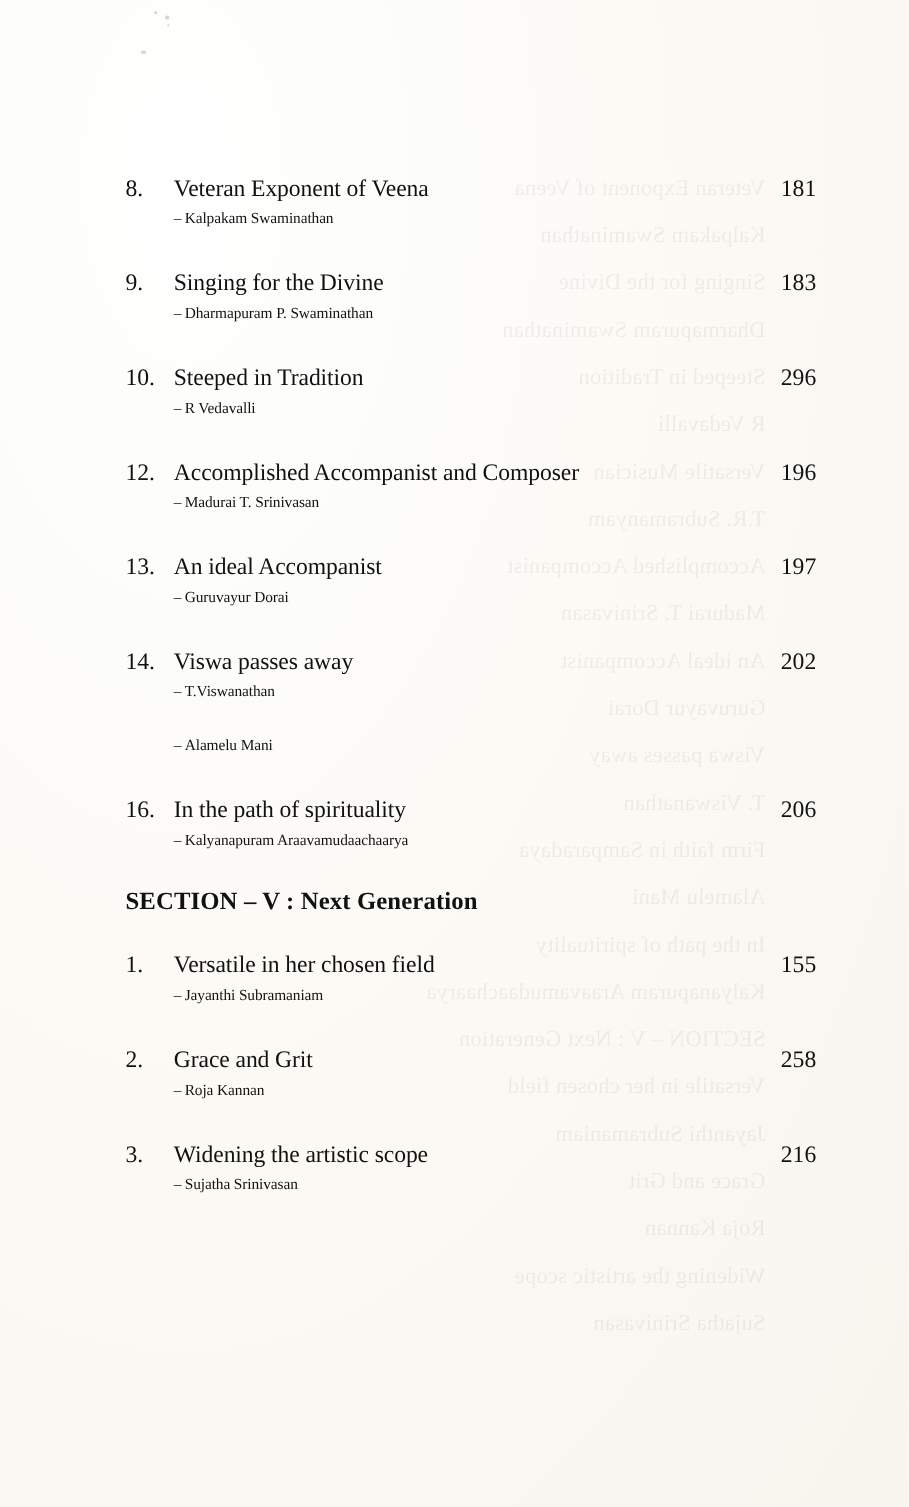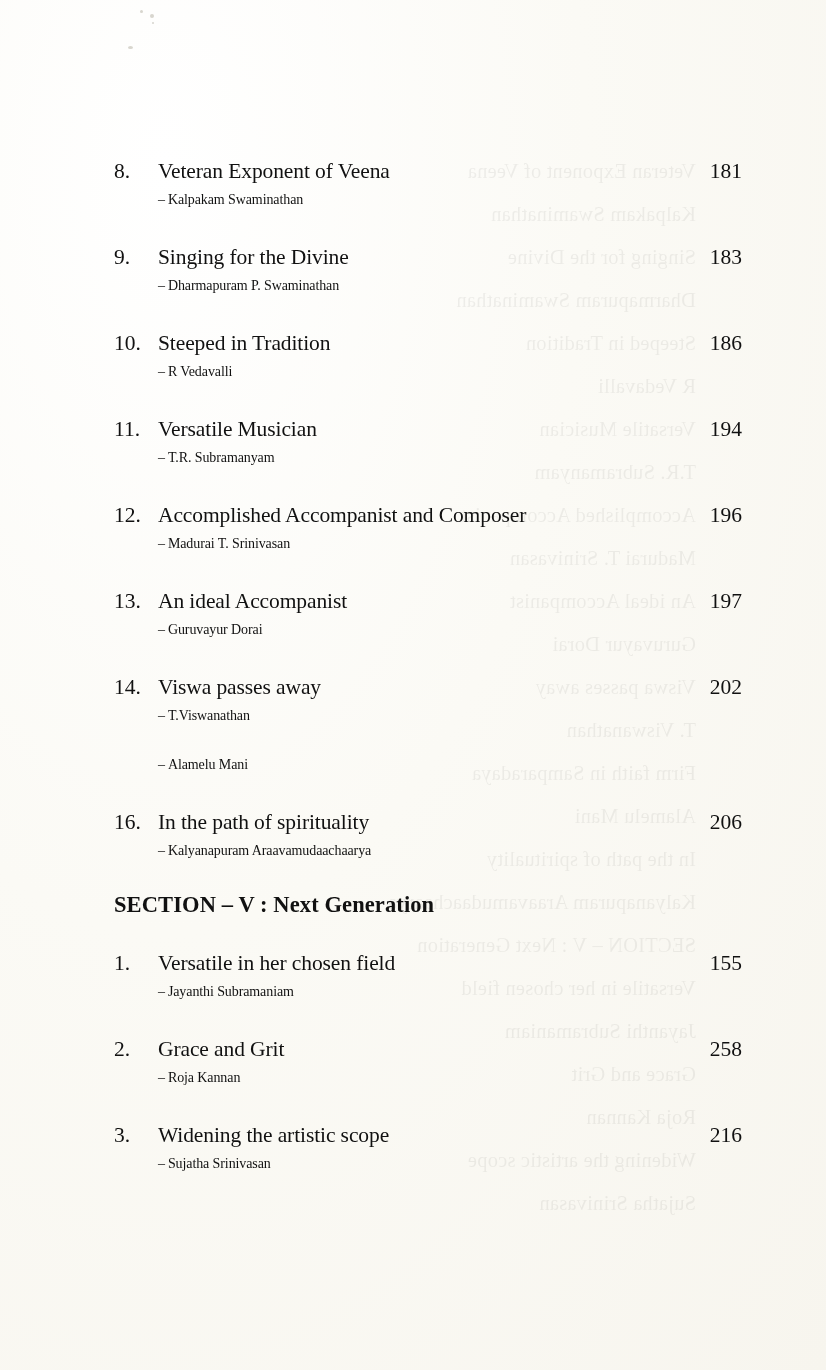--- a/index.html
+++ b/index.html
@@ -161,37 +161,27 @@
     </div>
     <div class="author">
       <span class="dash">–</span><span>Dharmapuram P. Swaminathan</span>
     </div>
   </div>
 
   <div class="toc-entry">
     <div class="row-main">
       <span class="num wide">10.</span>
       <span class="title">Steeped in Tradition</span>
-      <span class="page-no">186</span>
+      <span class="page-no">296</span>
     </div>
     <div class="author">
       <span class="dash">–</span><span>R Vedavalli</span>
     </div>
   </div>
 
-  <div class="toc-entry">
-    <div class="row-main">
-      <span class="num wide">11.</span>
-      <span class="title">Versatile Musician</span>
-      <span class="page-no">194</span>
-    </div>
-    <div class="author">
-      <span class="dash">–</span><span>T.R. Subramanyam</span>
-    </div>
-  </div>
 
   <div class="toc-entry">
     <div class="row-main">
       <span class="num wide">12.</span>
       <span class="title">Accomplished Accompanist and Composer</span>
       <span class="page-no">196</span>
     </div>
     <div class="author">
       <span class="dash">–</span><span>Madurai T. Srinivasan</span>
     </div>

